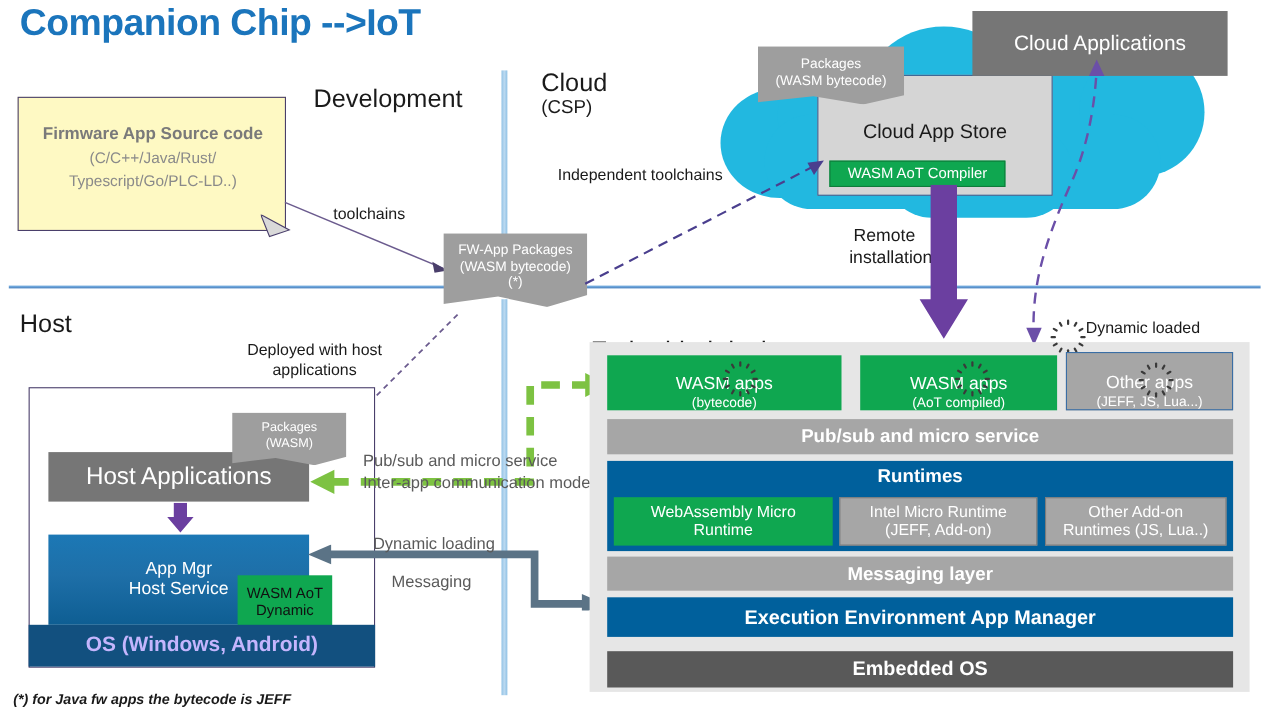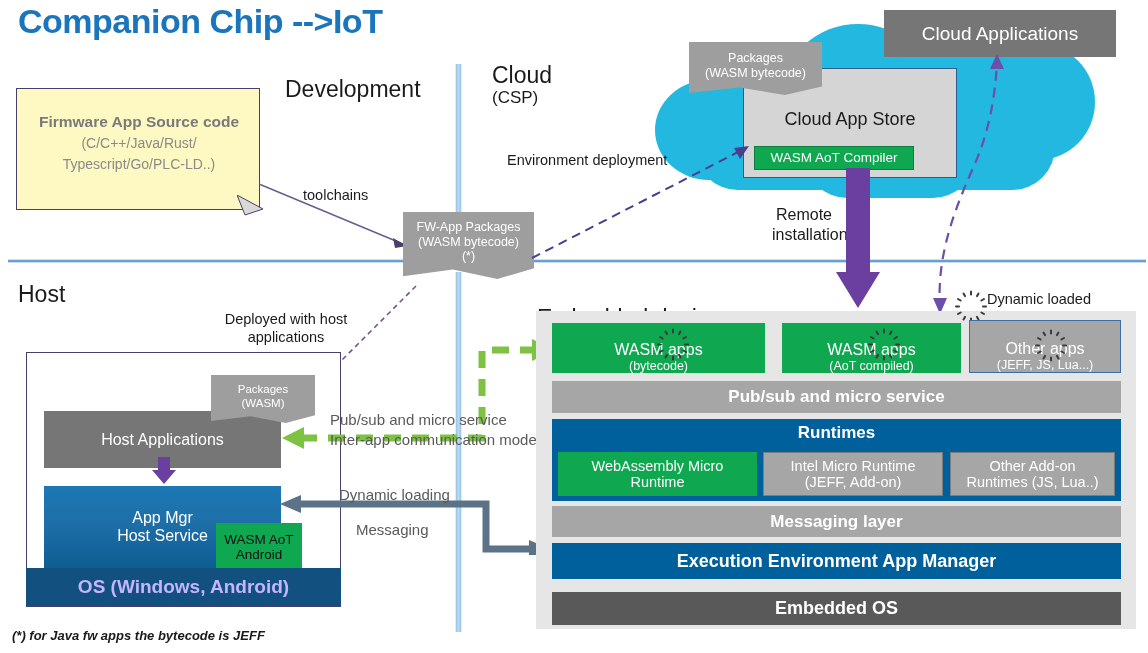--- a/index.html
+++ b/index.html
@@ -111,25 +111,25 @@
 </div>
 <div class="abs green box" style="left:754px;top:146px;width:160px;height:24px;border:1px solid #0E7C3A;font-size:13.5px;">
   <span>WASM AoT Compiler</span>
 </div>
 
 <div class="abs callout" style="left:689px;top:42px;width:133px;height:53px;font-size:12.5px;padding-bottom:6px;">
   <div>Packages</div>
   <div>(WASM bytecode)</div>
 </div>
 
-<div class="abs gray box" style="left:884px;top:10px;width:232px;height:47px;font-size:19px;">
+<div class="abs gray box" style="left:884px;top:10px;width:232px;height:59px;font-size:19px;">
   <span>Cloud Applications</span>
 </div>
 
-<div class="abs lbl" style="left:507px;top:151px;">Environment deployment</div>
+<div class="abs lbl" style="left:507px;top:151px;">Independent toolchains</div>
 
 <svg class="abs" style="left:528px;top:138px;" width="228" height="128">
   <line x1="4" y1="120" x2="214" y2="12" stroke="#4A3F8E" stroke-width="2" stroke-dasharray="9,6"></line>
   <polygon points="221,8 206,10 212,21" fill="#4A3F8E"></polygon>
 </svg>
 
 <div class="abs lbl" style="left:772px;top:205px;text-align:center;width:64px;">
   <div style="font-size:16px;">Remote</div>
   <div style="font-size:16px;">installation</div>
 </div>
@@ -148,42 +148,42 @@
   <div style="font-size:14.5px;">applications</div>
 </div>
 
 <svg class="abs" style="left:312px;top:282px;" width="110" height="110">
   <line x1="104" y1="4" x2="12" y2="96" stroke="#6B5B8E" stroke-width="1.6" stroke-dasharray="5,4"></line>
   <polygon points="7,101 21,96 12,87" fill="#4A3F6B"></polygon>
 </svg>
 
 <div class="abs" id="hostframe" style="left:26px;top:352px;width:315px;height:255px;"></div>
 
-<div class="abs gray box" style="left:44px;top:411px;width:237px;height:57px;font-size:16px;align-items:center;">
+<div class="abs gray box" style="left:44px;top:411px;width:237px;height:45px;font-size:22px;align-items:center;">
   <span>Host Applications</span>
 </div>
 
 <div class="abs callout" style="left:211px;top:375px;width:104px;height:48px;font-size:11.5px;padding-bottom:5px;">
   <div>Packages</div>
   <div>(WASM)</div>
 </div>
 
 <svg class="abs" style="left:151px;top:457px;" width="26" height="28">
   <polygon points="7,0 19,0 19,13 25,13 13,27 1,13 7,13" fill="#6B3FA0"></polygon>
 </svg>
 
 <div class="abs box" style="left:44px;top:486px;width:237px;height:82px;font-size:16px;color:#fff;
             background:linear-gradient(to bottom,#1C78B5 0%,#1E6FA8 45%,#0E5E93 100%);">
   <span>App Mgr</span>
   <span>Host Service</span>
 </div>
 
 <div class="abs green box" style="left:216px;top:523px;width:86px;height:48px;font-size:13.5px;color:#111;">
   <span>WASM AoT</span>
-  <span>Android</span>
+  <span>Dynamic</span>
 </div>
 
 <div class="abs box" style="left:26px;top:568px;width:315px;height:38px;background:#12507F;color:#c4b5fd;
             font-size:19px;font-weight:bold;">
   <span>OS (Windows, Android)</span>
 </div>
 
 <svg class="abs" style="left:282px;top:332px;" width="272" height="125">
 
   <polyline points="18,106 200,106 200,18 258,18" stroke="#7DC242" stroke-width="7" fill="none" stroke-dasharray="17,11" stroke-linecap="butt"></polyline>

